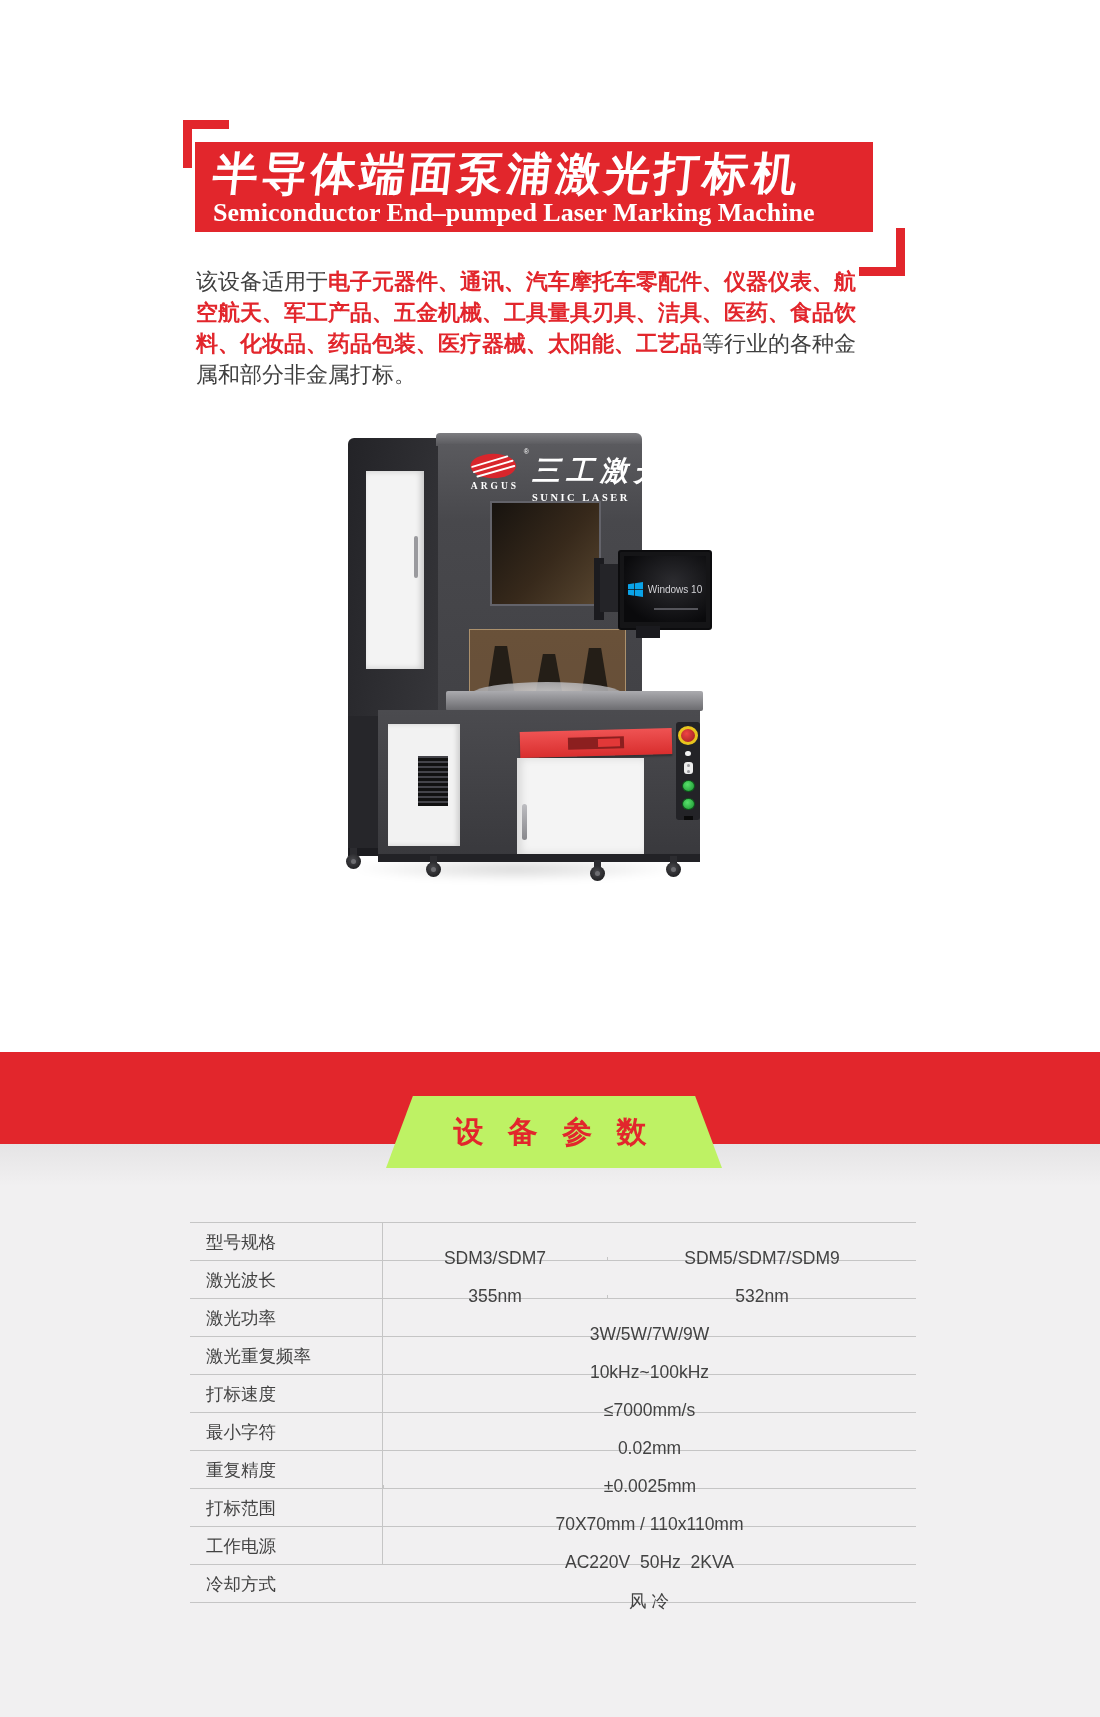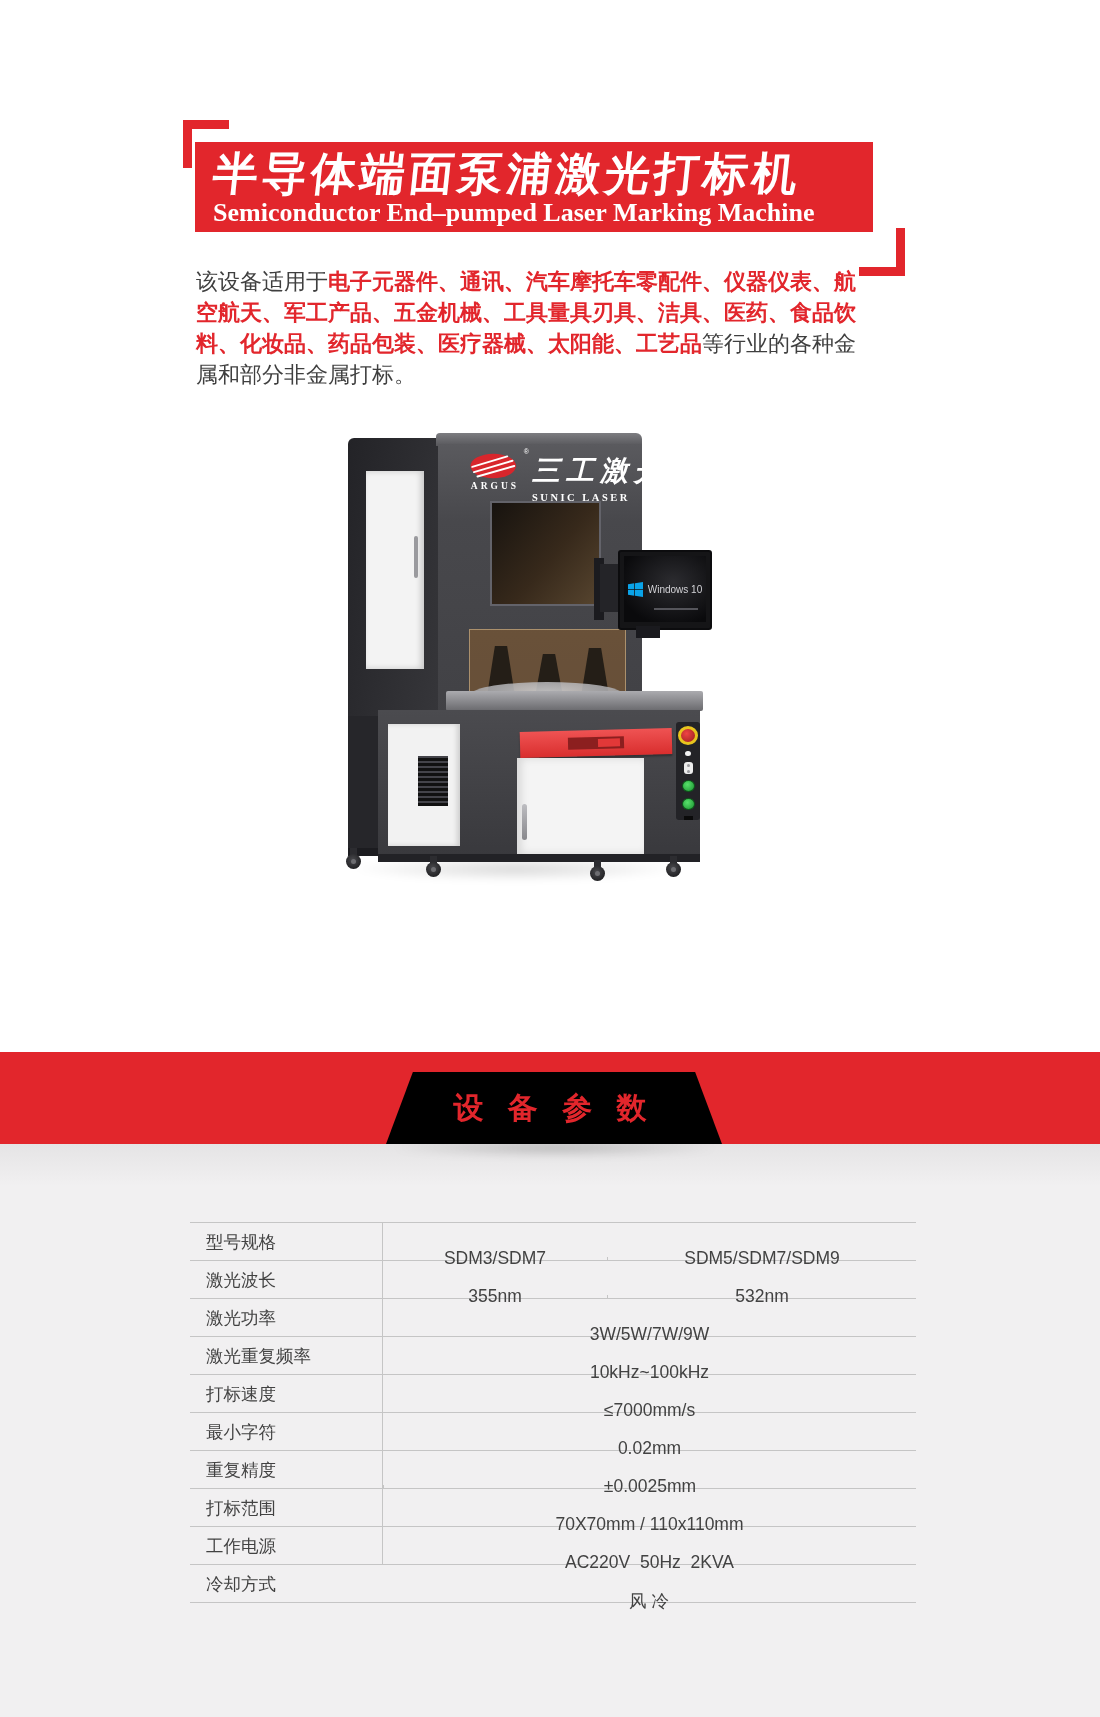--- a/index.html
+++ b/index.html
@@ -71,21 +71,21 @@
   .m-screen{left:4px;top:4px;right:4px;bottom:6px;background:radial-gradient(ellipse at 60% 40%,#2c2c30,#0a0a0c 78%);display:flex;align-items:center;justify-content:center;gap:5px;}
   .m-screen svg{position:relative;}
   .m-os-label{position:relative;color:#d2d2d6;font-size:10px;white-space:nowrap;}
   .m-os-sub{position:absolute;left:30px;bottom:12px;width:44px;height:2px;background:#55555b;}
   .m-monitor-foot{left:336px;top:218px;width:24px;height:12px;background:#1a1a1e;}
 
   
   .band{position:absolute;left:0;top:1052px;width:1100px;height:92px;background:var(--brand-red);}
   .lower-bg{position:absolute;left:0;top:1144px;width:1100px;height:573px;background:linear-gradient(180deg,#e5e4e5 0px,#f1f0f1 42px,#f1f0f1 100%);}
   .trap-shadow{position:absolute;left:392px;top:1140px;width:326px;height:16px;background:radial-gradient(ellipse at center,rgba(0,0,0,.22),rgba(0,0,0,0) 72%);filter:blur(4px);}
-  .trap{position:absolute;left:386px;top:1072px;width:336px;height:72px;background:#000000;clip-path:polygon(8% 0,92% 0,100% 100%,0 100%);display:flex;align-items:center;justify-content:center;}
+  .trap{position:absolute;left:386px;top:1096px;width:336px;height:72px;background:#bef264;clip-path:polygon(8% 0,92% 0,100% 100%,0 100%);display:flex;align-items:center;justify-content:center;}
   .trap span{color:var(--brand-red);font-size:30px;font-weight:bold;letter-spacing:8px;}
 
   
   .spec-table{position:absolute;left:190px;top:1222px;width:726px;border-top:1px solid var(--table-border);font-size:17.5px;color:#424242;text-align:center;}
   .trow{display:flex;height:37px;border-bottom:1px solid var(--table-border);align-items:stretch;}
   .tlabel{width:176px;padding-left:16px;display:flex;align-items:center;border-right:1px solid var(--table-border);}
   .tlabel.no-sep{border-right:none;}
   .tval{display:flex;align-items:center;justify-content:center;white-space:pre;margin-top:34px;}
   .tv1{width:224px;}
   .tv2{flex:1;border-left:1px solid var(--table-border);}

